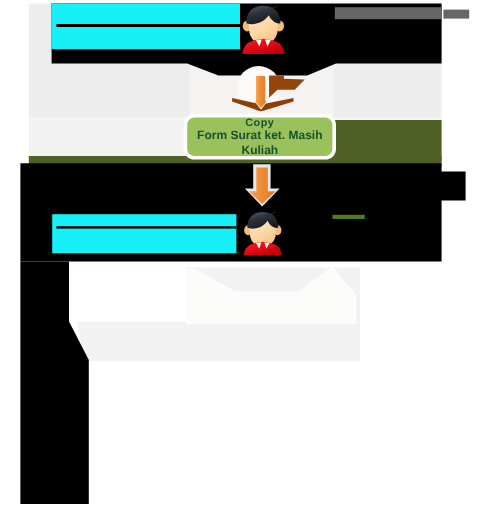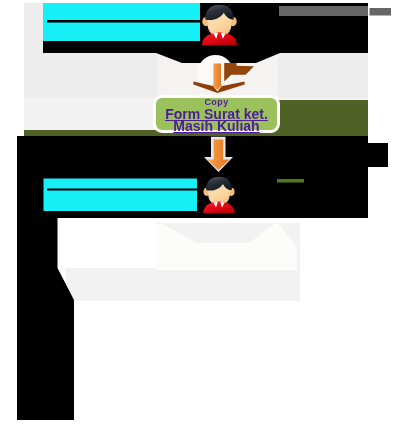--- a/index.html
+++ b/index.html
@@ -1,24 +1,24 @@
 <!DOCTYPE html>
 <html><head>
 <meta charset="utf-8">
 <style>
   html,body{margin:0;padding:0;background:#ffffff;}
   body{width:400px;height:428px;overflow:hidden;font-family:"Liberation Sans",sans-serif;}
   #stage{position:relative;width:400px;height:428px;background:#ffffff;}
   .abs{position:absolute;}
   svg{display:block;overflow:visible;}
   .callout{position:absolute;box-sizing:border-box;background:#9bc15c;border:3px solid #fff;
-           border-radius:9px;text-align:center;color:#4c1d95;font-weight:bold;
+           border-radius:9px;text-align:center;color:#14532d;font-weight:bold;
            display:flex;flex-direction:column;align-items:center;justify-content:center;}
   .callout-line1{font-size:9px;letter-spacing:.4px;line-height:12px;}
-  .callout-line2{font-size:14px;line-height:12px;text-decoration:underline;}
+  .callout-line2{font-size:10px;line-height:12px;}
 </style>
 </head>
 <body>
 
 <div id="stage">
 
   <svg class="abs" style="left:0;top:0" width="400" height="428" viewBox="0 0 400 428">
     <defs>
       <linearGradient id="gFace" x1="0.3" y1="0" x2="0.75" y2="1">
         <stop offset="0" stop-color="#ffe2bd"></stop>

